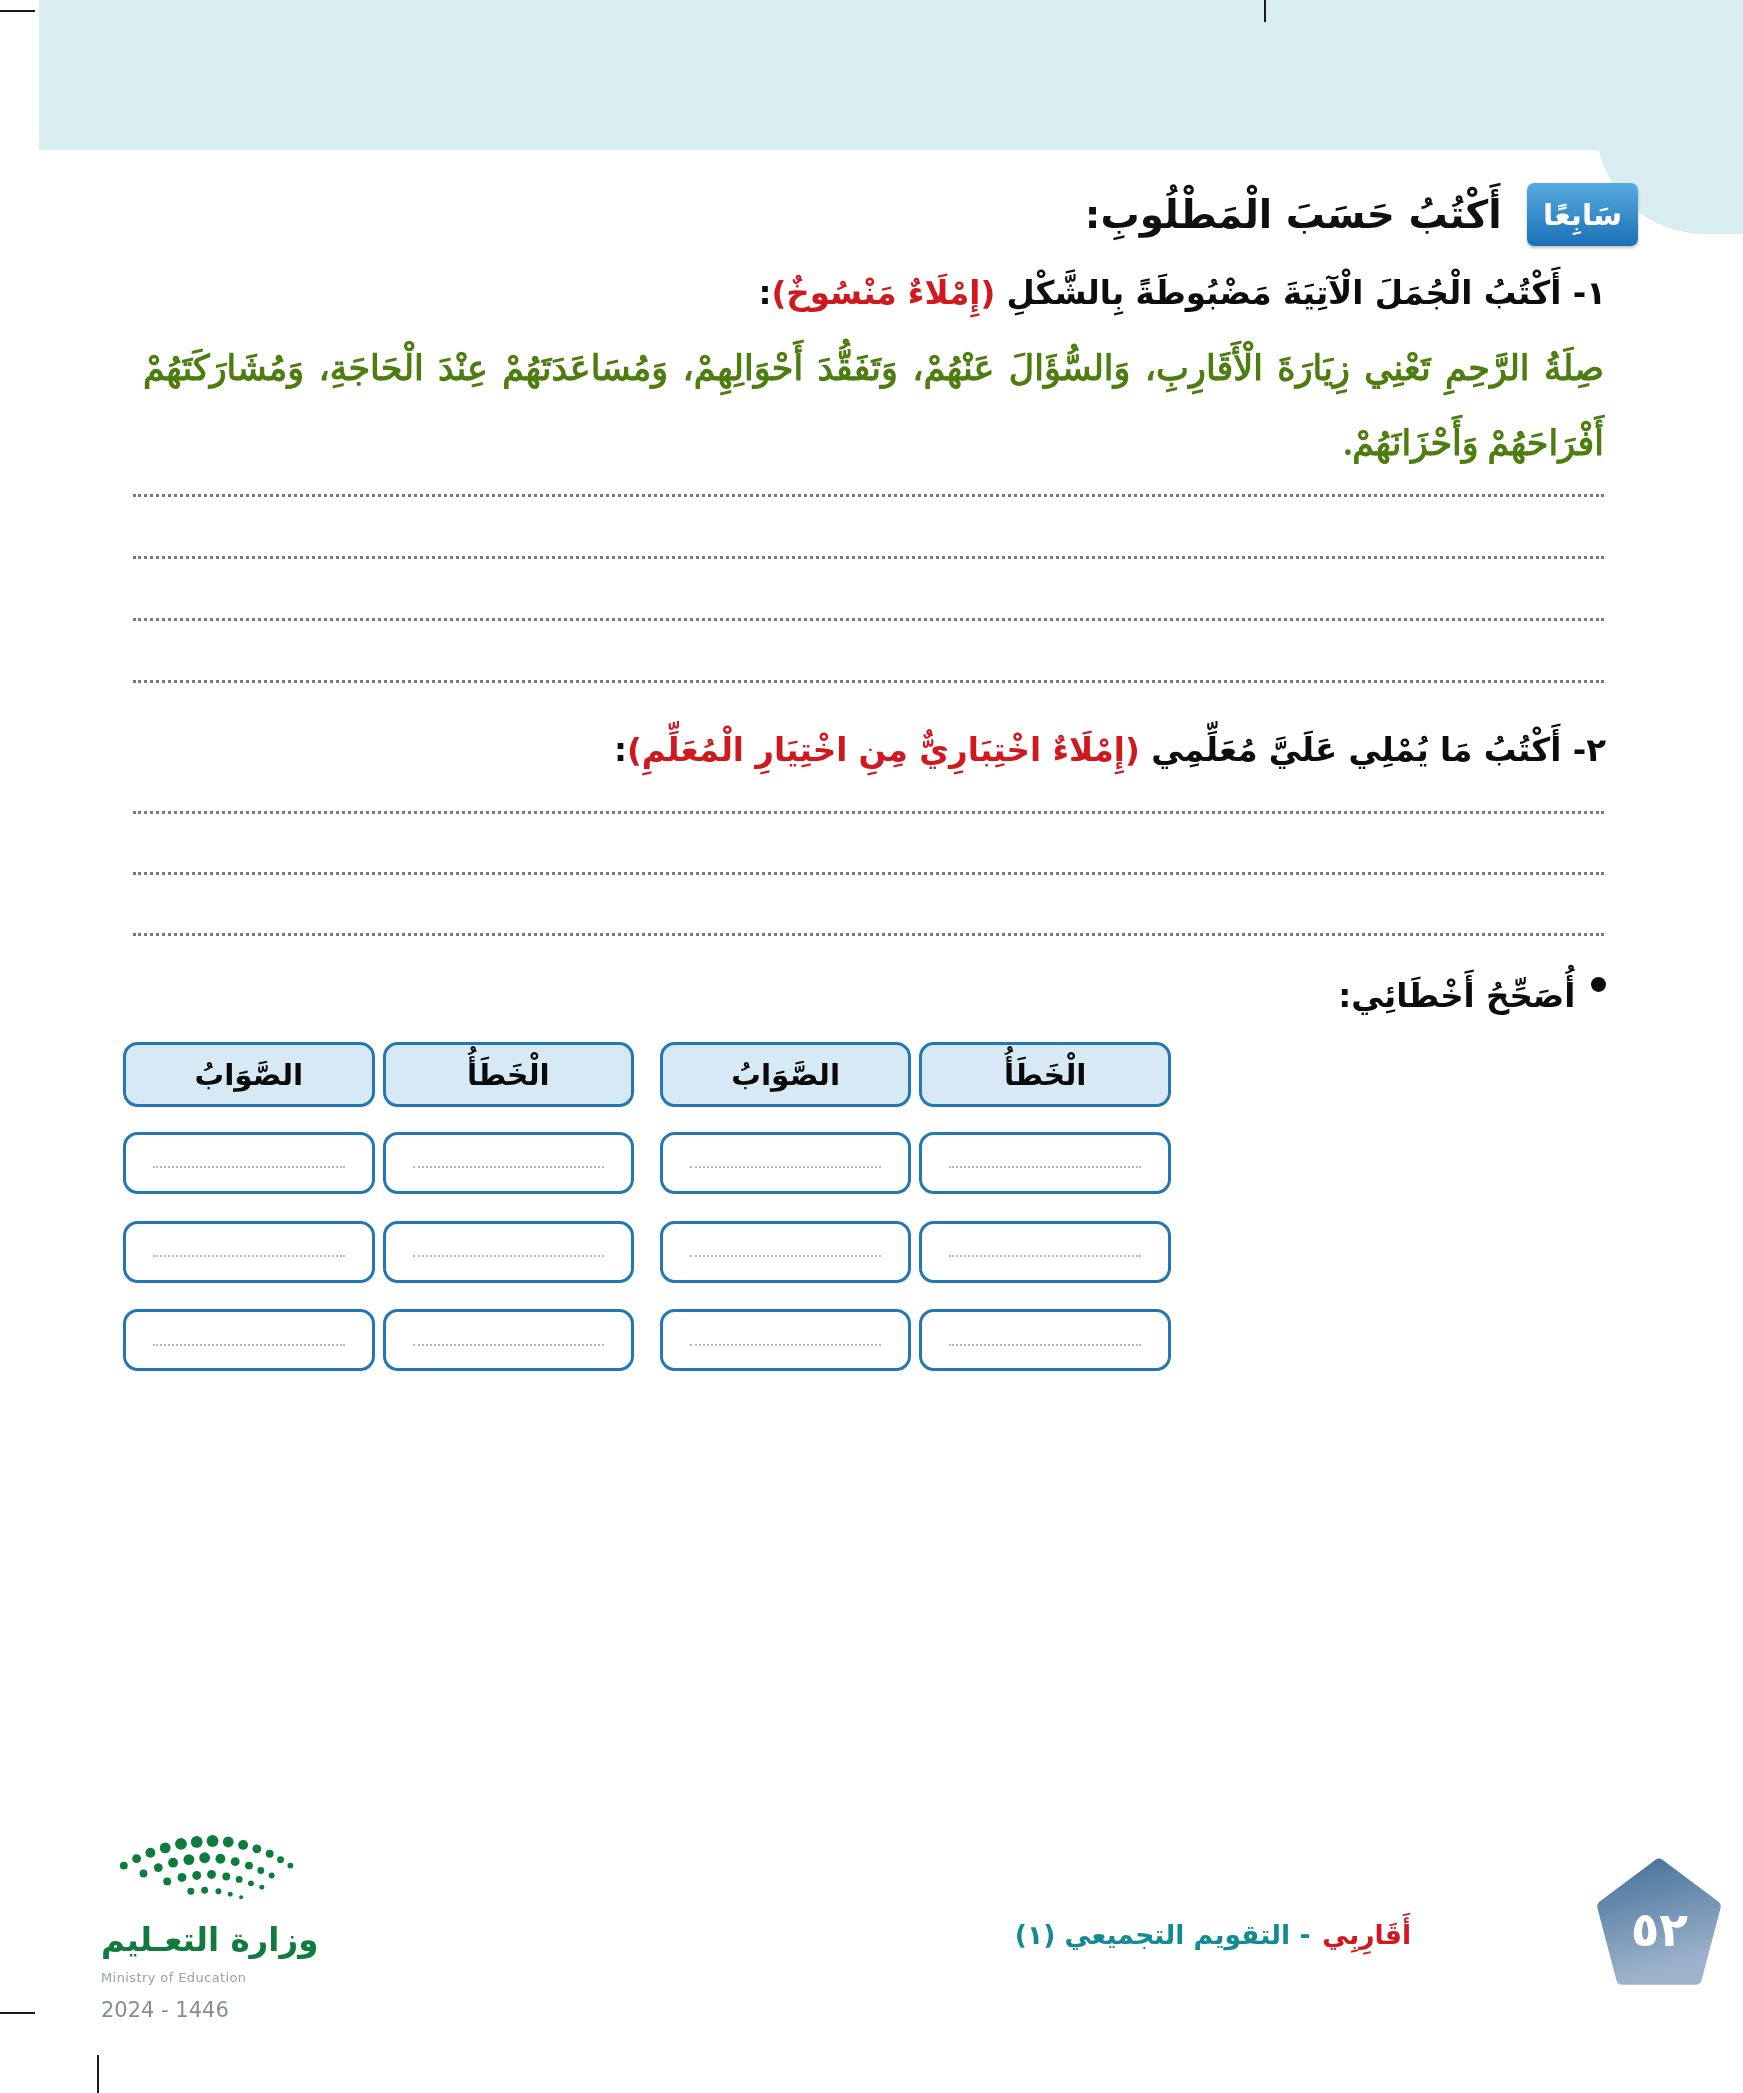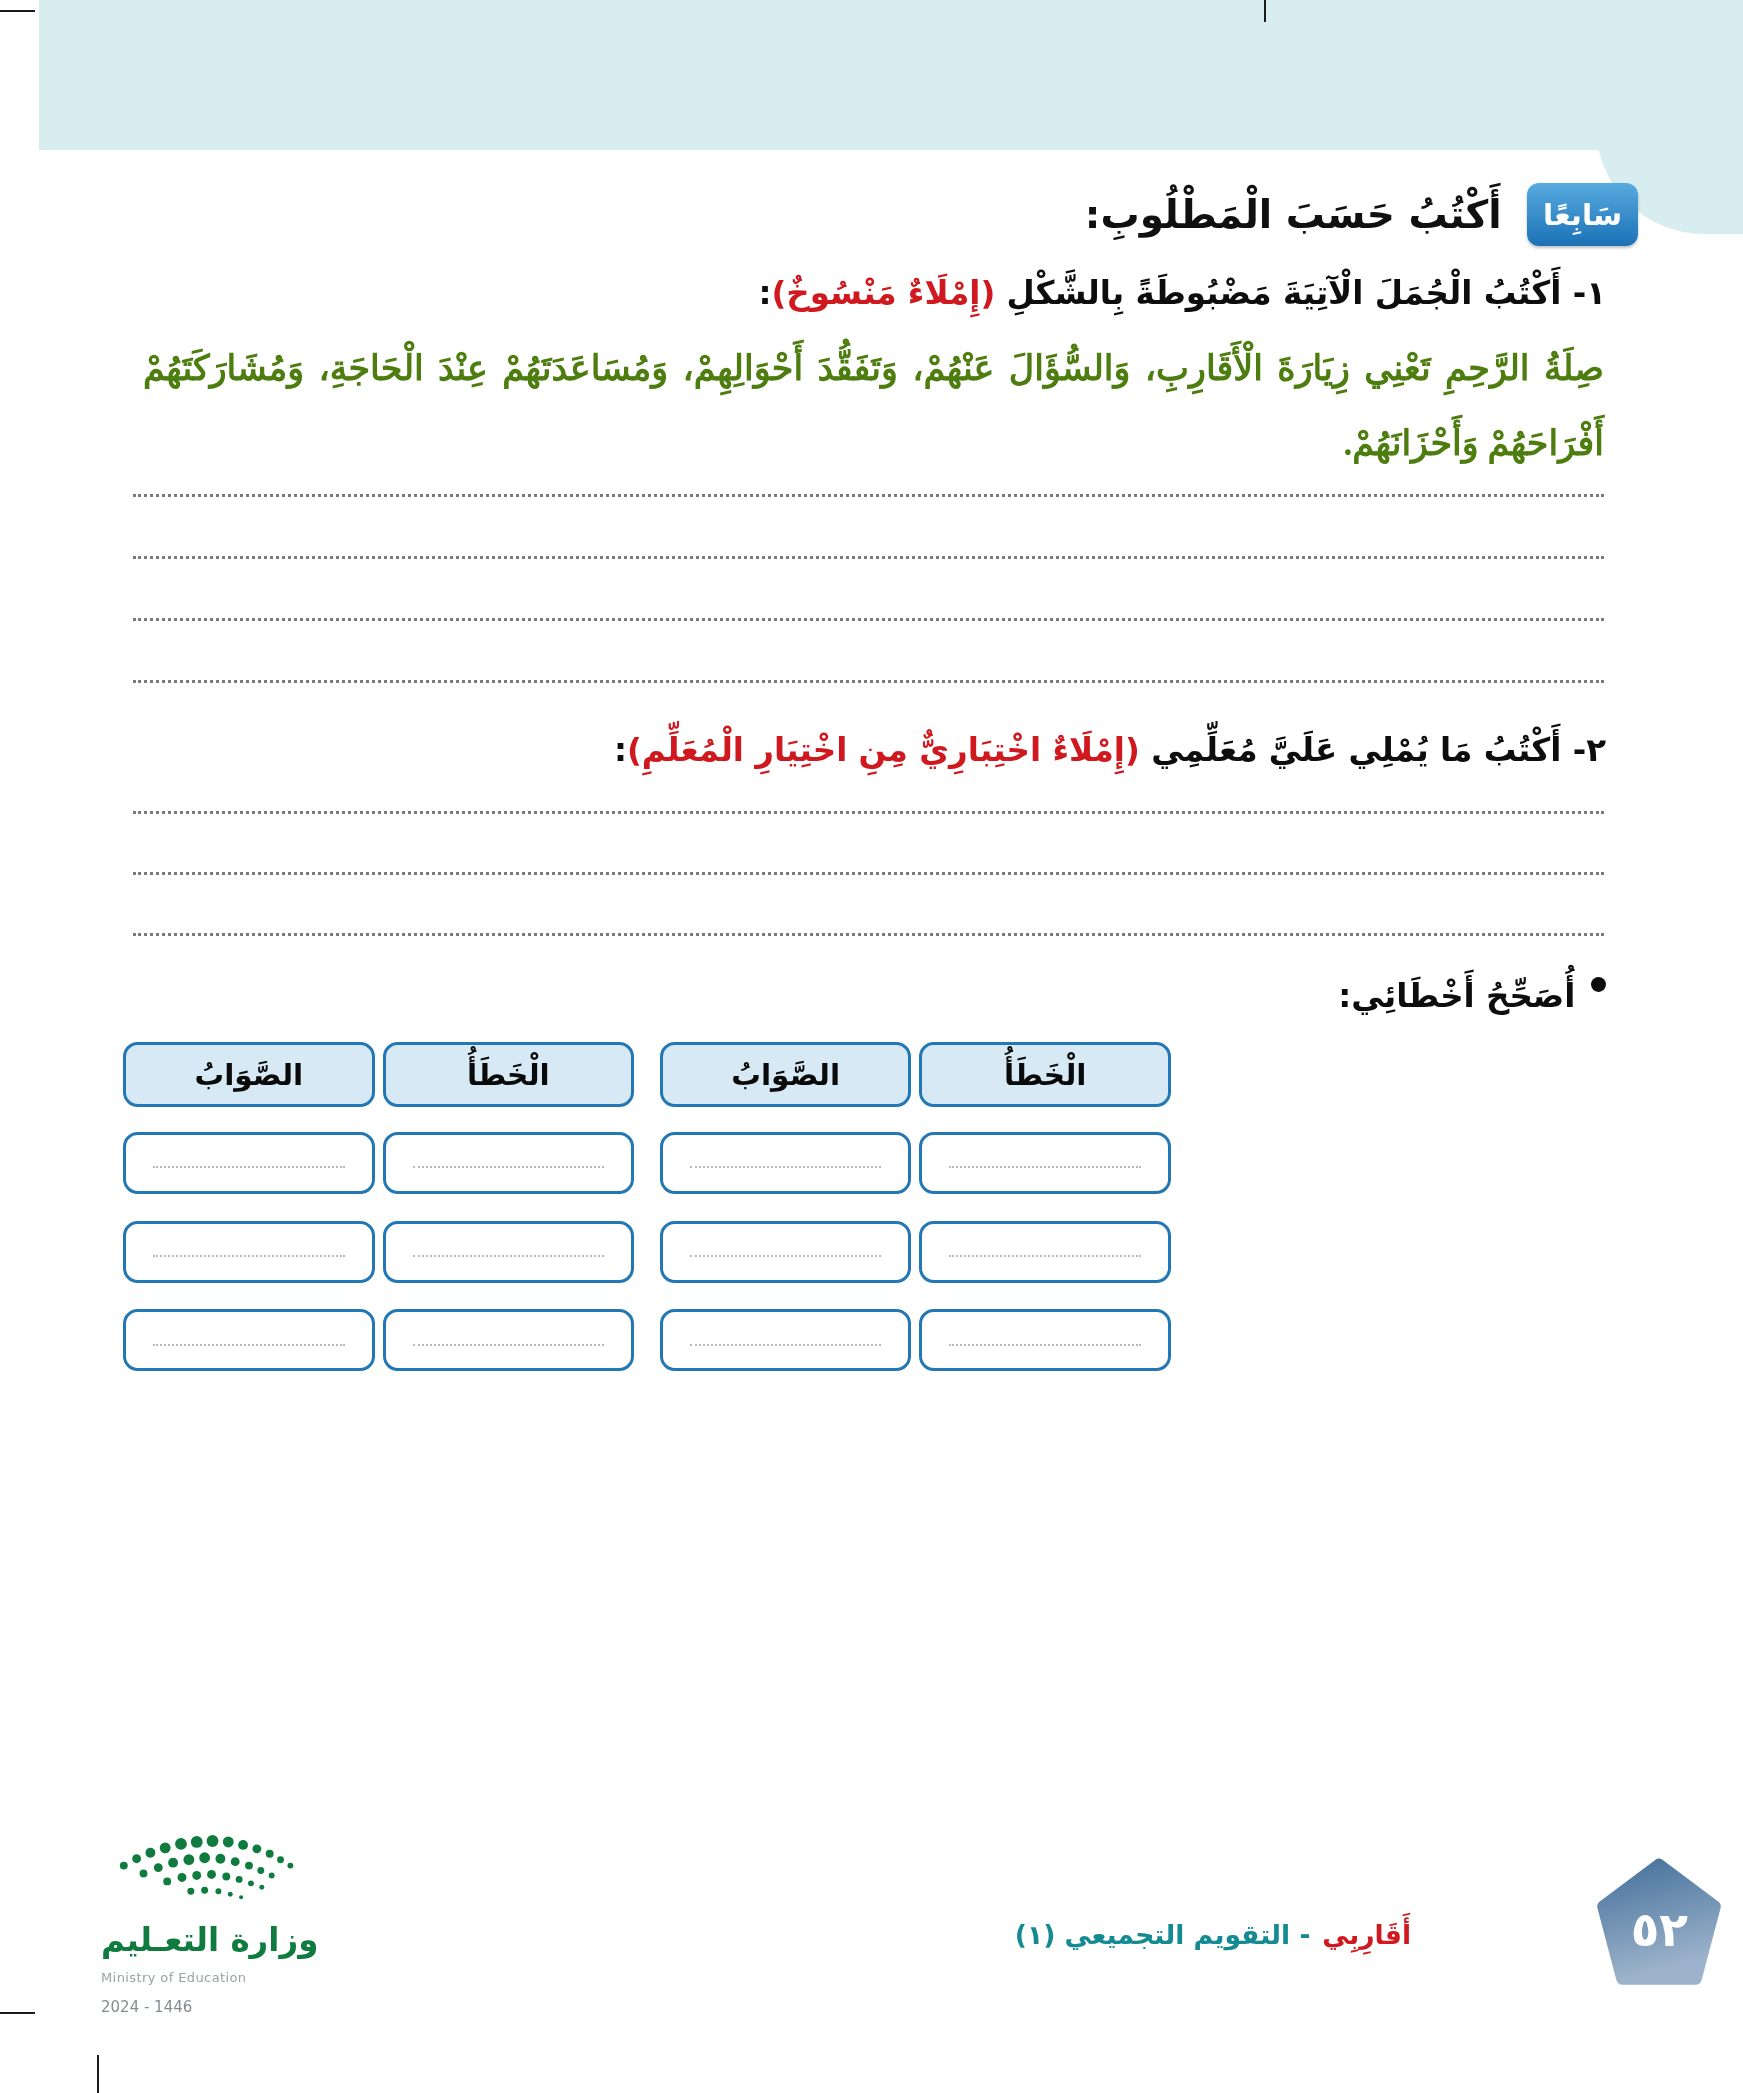--- a/index.html
+++ b/index.html
@@ -15,21 +15,21 @@
   
   .crop{position:absolute;background:#1a1a1a;}
   .crop.tl-h{left:0;top:9.9px;width:35px;height:2px;}
   .crop.tm-v{left:1264px;top:0;width:2px;height:21.7px;}
   .crop.bl-h{left:0;top:2012px;width:35px;height:2px;}
   .crop.bl-v{left:97px;top:2055px;width:2px;height:38px;}
 
   
   .title-row{position:absolute;top:183px;right:106px;display:flex;align-items:center;
              gap:25.6px;direction:rtl;z-index:3;}
-  .badge{background:linear-gradient(180deg,#58abe0,#1a71b5);border-radius:12px;height:63px;
+  .badge{background:linear-gradient(180deg,#58abe0,#1a71b5);border-radius:7px;height:63px;
          min-width:108px;padding:0 15.8px;display:flex;align-items:center;justify-content:center;
          color:#fff;font-weight:bold;font-size:29.6px;box-shadow:0 2px 3px rgba(0,0,0,.25);}
   .title{font-size:39px;font-weight:bold;color:#101010;white-space:nowrap;}
 
   
   .prompt{position:absolute;right:138px;direction:rtl;font-size:32.5px;font-weight:bold;
           white-space:nowrap;color:#0d0d0d;}
   .prompt .red{color:#d0181f;}
   .p1{top:274px;}
   .p2{top:731px;}
@@ -61,21 +61,21 @@
   .ccell{height:62px;border:3px solid #2277b4;border-radius:14.8px;background:#fff;
          margin-bottom:10.8px;position:relative;}
   .cline{position:absolute;left:11%;right:11%;top:56%;border-top:2.5px dotted #b9b9b9;}
 
   
   .logo{position:absolute;left:110px;top:1830px;}
   .wordmark{position:absolute;left:101px;top:1921px;font-size:32.5px;font-weight:bold;
             color:#0f7b3f;direction:rtl;white-space:nowrap;}
   .min-en{position:absolute;left:101px;top:1970px;font-size:13px;color:#9aa1a7;
           letter-spacing:0.4px;white-space:nowrap;}
-  .edition{position:absolute;left:101px;top:1998px;font-size:15px;color:#868d92;
+  .edition{position:absolute;left:101px;top:1998px;font-size:21px;color:#868d92;
            white-space:nowrap;}
 
   .footer-lesson{position:absolute;right:333px;top:1919px;direction:rtl;display:flex;
                  gap:11.8px;font-size:26.6px;font-weight:bold;white-space:nowrap;}
   .f-red{color:#d0181f;}
   .f-teal{color:#148a93;}
 
   .pagebadge{position:absolute;right:21.7px;top:1856px;width:126px;height:134px;}
   .pagebadge svg{position:absolute;inset:0;width:100%;height:100%;}
   .pagenum{position:absolute;inset:0;display:flex;align-items:center;justify-content:center;

